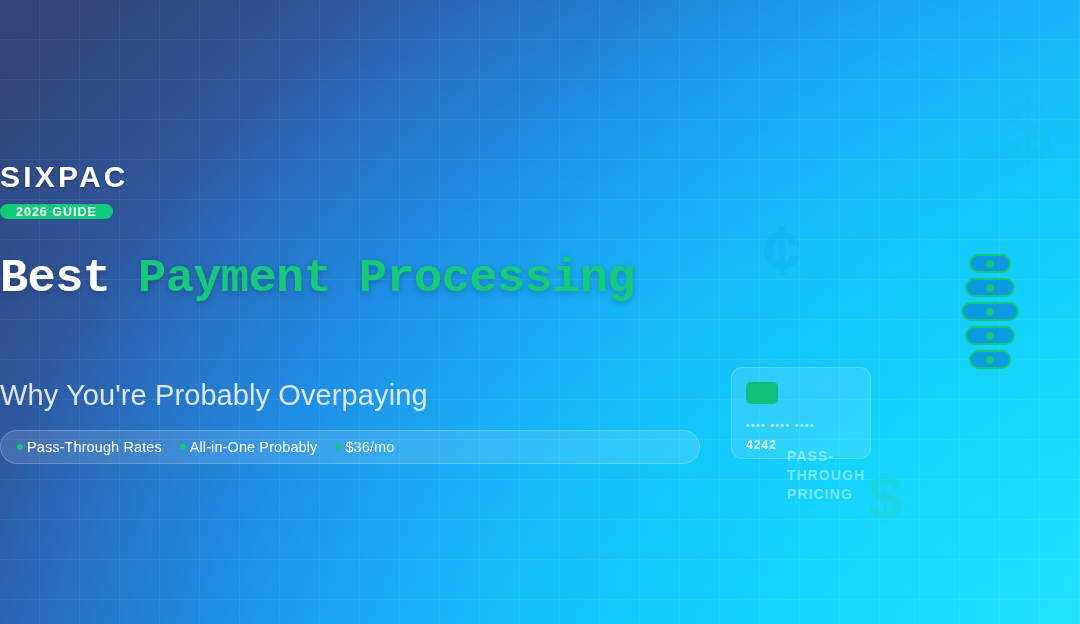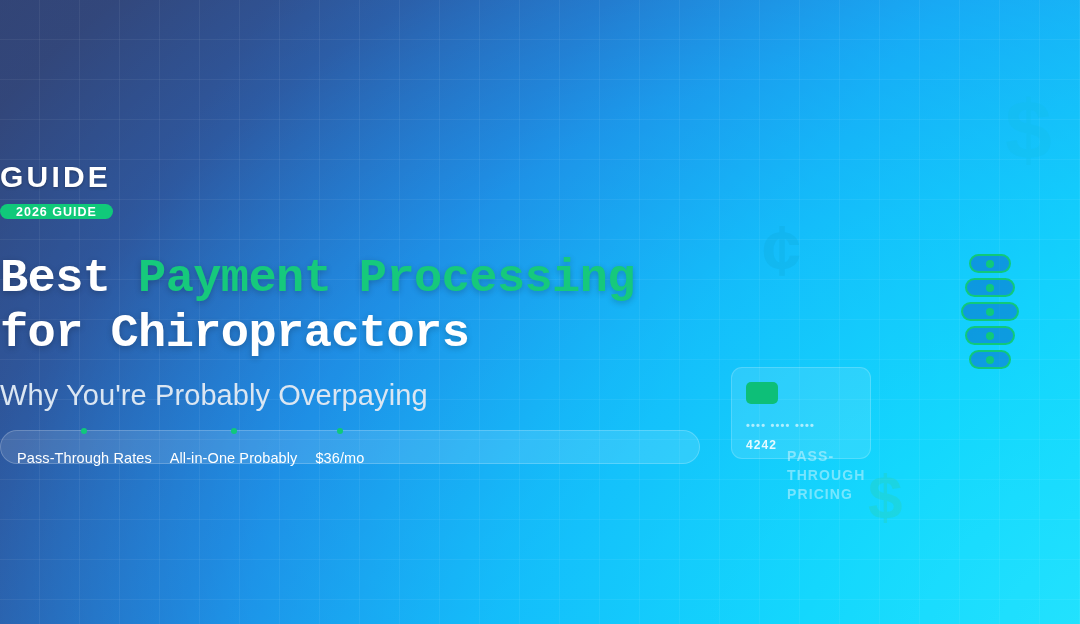--- a/index.html
+++ b/index.html
@@ -204,24 +204,23 @@
     background:rgba(255,255,255,0.12);
     border:1px solid rgba(255,255,255,0.20);
     display:flex;
     align-items:center;
     padding-left:16px;
     gap:0;
   }
   .feature-item {
     display:flex;
     align-items:center;
-    gap:16px;
+    gap:4px;
     margin-right:18px;
     white-space:nowrap;
-    flex-direction:column;
   }
   .feature-dot {
     width:6px; height:6px;
     border-radius:50%;
     background:#10c97a;
     flex:0 0 auto;
   }
   .feature-label {
     font-size:14.5px;
     font-weight:400;
@@ -260,25 +259,25 @@
 
   <div class="card-graphic">
     <div class="card-chip"></div>
     <div class="card-dots">•••• •••• ••••</div>
     <div class="card-last4">4242</div>
     <div class="card-caption">Pass-Through Pricing</div>
   </div>
 
   <div class="content">
 
-    <div class="brand-logo">GUIDE</div>
+    <div class="brand-logo">SIXPAC</div>
 
     <div class="guide-badge">2026 GUIDE</div>
 
-    <h1 class="headline"><span>Best </span><span class="accent">Payment Processing</span><br><span>for Chiropractors</span></h1>
+    <h1 class="headline"><span>Best </span><span class="accent">Payment Processing</span><br></h1>
 
     <div class="subheadline">Why You're Probably Overpaying</div>
 
     <div class="feature-bar">
       <div class="feature-item">
         <span class="feature-dot"></span>
         <span class="feature-label">Pass-Through Rates</span>
       </div>
       <div class="feature-item">
         <span class="feature-dot"></span>

